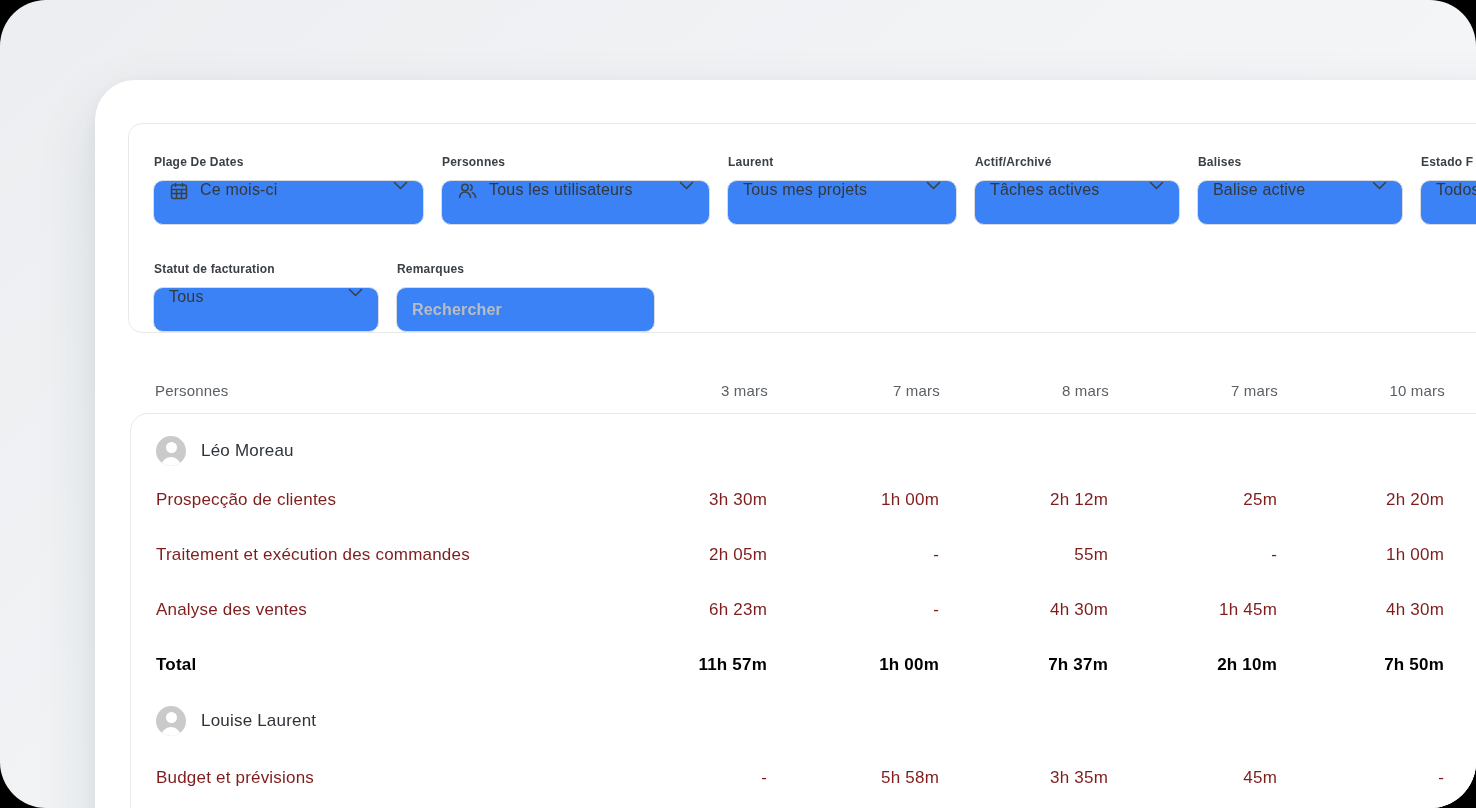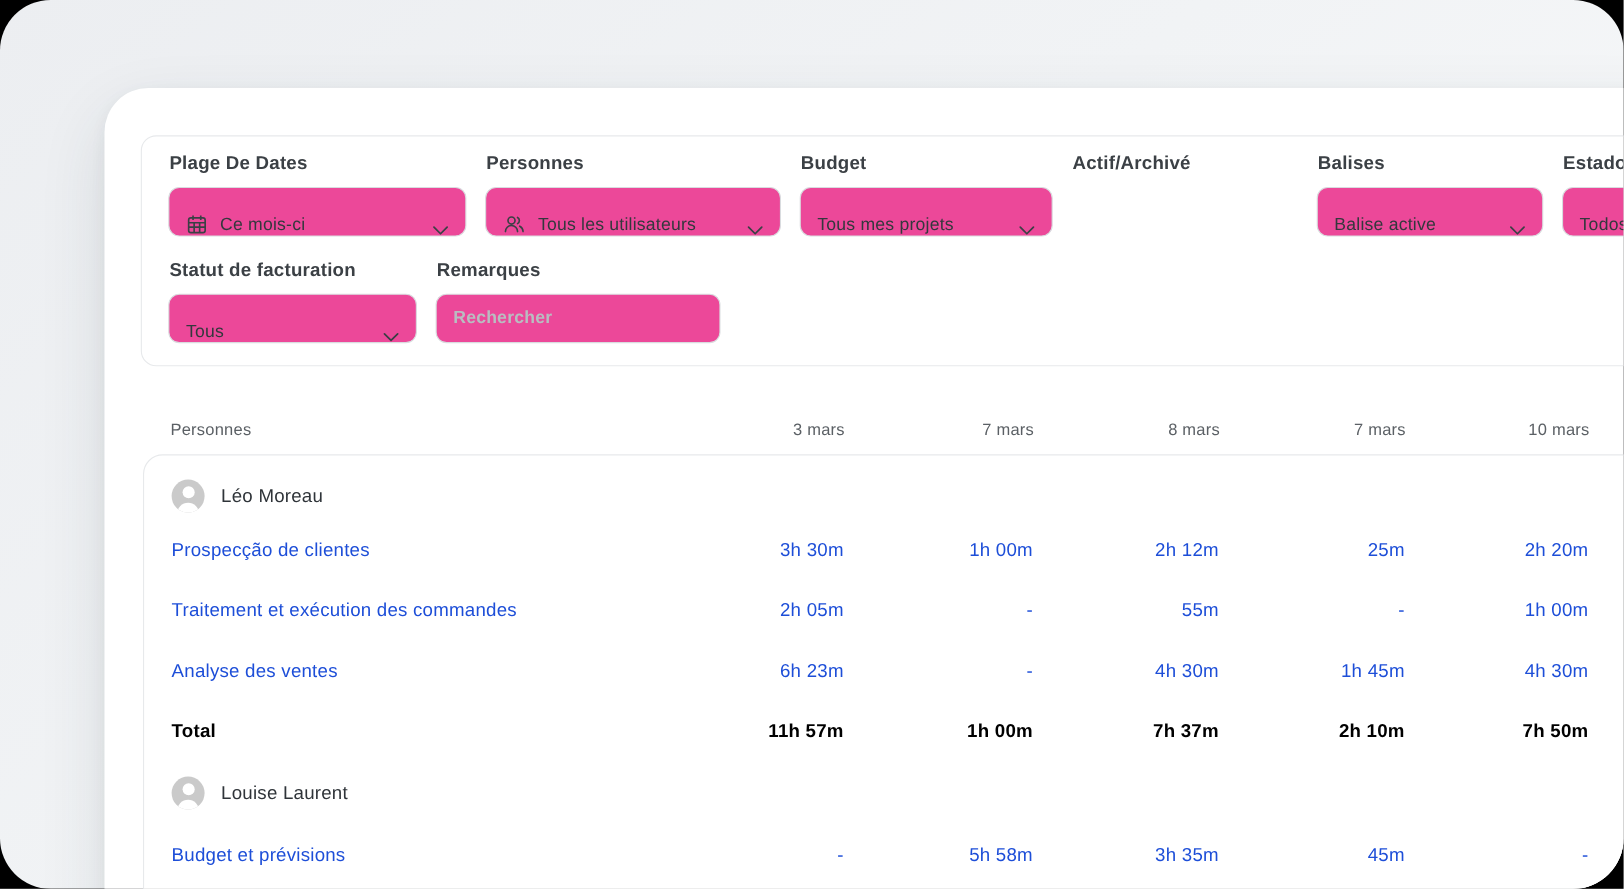--- a/index.html
+++ b/index.html
@@ -21,26 +21,26 @@
   
   .filters{
     position:absolute;left:33px;top:43px;right:60px;height:210px;
     border:1px solid #e7e9eb;border-radius:14px;background:#fff;
     box-sizing:border-box;padding:15px 0 0 24px;overflow:hidden;
   }
   .f-row{display:flex;gap:17px;}
   .f-row.second{margin-top:21px;}
   .f-field{flex:0 0 auto;}
   .f-label{
-    display:block;font-size:17px;font-weight:bold;color:#3b4045;
-    letter-spacing:.2px;margin:0 0 11px 1px;white-space:nowrap;
+    display:block;font-size:12px;font-weight:bold;color:#3b4045;
+    letter-spacing:.2px;margin:16px 0 11px 1px;white-space:nowrap;
   }
   .select,.text-input{
     height:45px;box-sizing:border-box;border:1px solid #d9dcdf;border-radius:10px;
-    background:#ec4899;display:flex;align-items:flex-end;padding:0 15px;
+    background:#3b82f6;display:flex;align-items:flex-start;padding:0 15px;
     font-size:16px;color:#33383d;letter-spacing:.2px;white-space:nowrap;
   }
   .select{cursor:pointer;}
   .select .lead-icon{display:flex;align-items:center;margin-right:11px;flex:0 0 auto;}
   .select .sel-value{flex:1 1 auto;overflow:hidden;}
   .select .chev{display:flex;align-items:center;margin-left:12px;flex:0 0 auto;}
   .w-daterange{width:271px;} .w-people{width:269px;} .w-projects{width:230px;}
   .w-active{width:206px;} .w-tags{width:206px;} .w-estado{width:280px;}
   .w-billing{width:226px;} .w-notes{width:228px;}
   input.text-input{display:block;width:259px;outline:none;font-weight:bold;}
@@ -58,21 +58,21 @@
   }
   .thead .cell{white-space:nowrap;}
   .cell.v{text-align:right;}
   
   .tcard{
     position:absolute;left:35px;right:0;top:333px;bottom:0;
     background:#fff;border:1px solid #e7e9eb;border-radius:18px;
     box-sizing:border-box;padding:16px 111px 0 25px;overflow:hidden;
   }
   .row{height:55px;}
-  .row .cell{font-size:17px;color:#1d4ed8;letter-spacing:.2px;white-space:nowrap;}
+  .row .cell{font-size:17px;color:#7f1d1d;letter-spacing:.2px;white-space:nowrap;}
   .row.bold .cell{font-weight:bold;color:#000000;}
   .person-row{height:42px;display:flex;align-items:center;gap:15px;}
   .person-row.tall{height:58px;}
   .person-name{font-size:17px;font-weight:normal;color:#2f3439;letter-spacing:.2px;}
   .avatar{
     width:30px;height:30px;border-radius:50%;background:#cacaca;
     position:relative;overflow:hidden;flex:0 0 auto;
   }
   .avatar::before{
     content:"";position:absolute;left:9.5px;top:6px;width:11px;height:11px;
@@ -130,33 +130,41 @@
             <span class="sel-value">Tous les utilisateurs</span>
             <span class="chev">
               <svg class="icon" width="15" height="9" viewBox="0 0 15 9" fill="none" stroke="#3b4045" stroke-width="1.6" stroke-linecap="round" stroke-linejoin="round">
                   <polyline points="1.5,1.5 7.5,7.5 13.5,1.5"></polyline>
                 </svg>
             </span>
           </div>
         </div>
 
         <div class="f-field w-projects">
-          <span class="f-label">Budget</span>
+          <span class="f-label">Laurent</span>
           <div class="select">
             <span class="sel-value">Tous mes projets</span>
             <span class="chev">
               <svg class="icon" width="15" height="9" viewBox="0 0 15 9" fill="none" stroke="#3b4045" stroke-width="1.6" stroke-linecap="round" stroke-linejoin="round">
                   <polyline points="1.5,1.5 7.5,7.5 13.5,1.5"></polyline>
                 </svg>
             </span>
           </div>
         </div>
 
         <div class="f-field w-active">
           <span class="f-label">Actif/Archivé</span>
+          <div class="select">
+            <span class="sel-value">Tâches actives</span>
+            <span class="chev">
+              <svg class="icon" width="15" height="9" viewBox="0 0 15 9" fill="none" stroke="#3b4045" stroke-width="1.6" stroke-linecap="round" stroke-linejoin="round">
+                  <polyline points="1.5,1.5 7.5,7.5 13.5,1.5"></polyline>
+                </svg>
+            </span>
+          </div>
         </div>
 
         <div class="f-field w-tags">
           <span class="f-label">Balises</span>
           <div class="select">
             <span class="sel-value">Balise active</span>
             <span class="chev">
               <svg class="icon" width="15" height="9" viewBox="0 0 15 9" fill="none" stroke="#3b4045" stroke-width="1.6" stroke-linecap="round" stroke-linejoin="round">
                   <polyline points="1.5,1.5 7.5,7.5 13.5,1.5"></polyline>
                 </svg>

